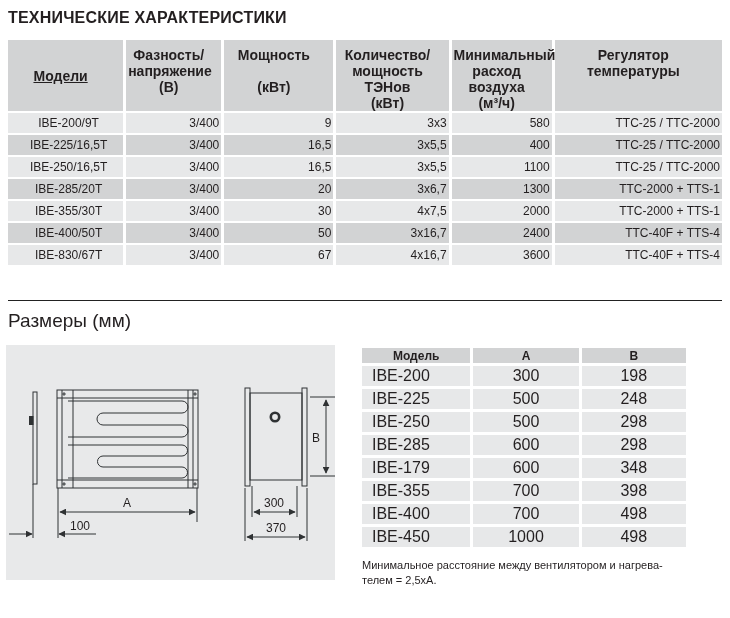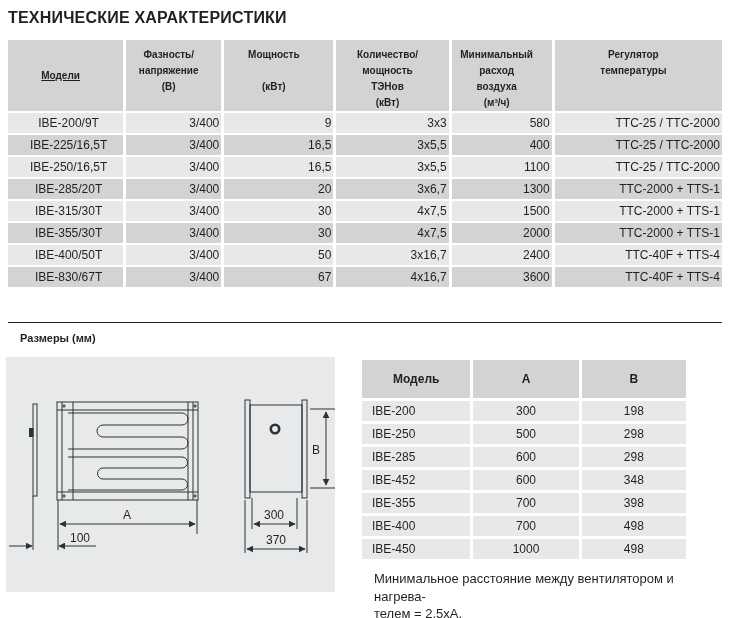--- a/index.html
+++ b/index.html
@@ -10,49 +10,49 @@
     --text:#231f20;
     --line:#2f3234;
   }
   *{box-sizing:border-box;}
   body{
     margin:0;background:#ffffff;width:730px;height:618px;overflow:hidden;
     font-family:"Liberation Sans","DejaVu Sans",sans-serif;color:var(--text);
   }
   .page{padding:6px 8px 0 8px;width:730px;}
   h1.title{font-size:16px;font-weight:700;margin:3px 0 11px 0;letter-spacing:.2px;}
-  h2.section-title{font-size:11px;font-weight:700;margin:9px 0 13px 12px;}
+  h2.section-title{font-size:19px;font-weight:400;margin:9px 0 13px 0;}
 
   table{border-collapse:separate;border-spacing:3px 2px;table-layout:fixed;}
   table.spec{margin-left:-3px;width:720px;}
   table.spec th{
-    background:var(--header_bg);font-size:10px;font-weight:700;line-height:16px;
+    background:var(--header_bg);font-size:14px;font-weight:700;line-height:16px;
     white-space:pre-line;vertical-align:top;padding:7px 12px 0 2px;height:70px;text-align:center;
   }
   table.spec th.model-col{vertical-align:middle;padding-top:0;text-decoration:underline;}
   table.spec td{font-size:12px;height:20px;padding:0 2px;text-align:right;overflow:hidden;}
   table.spec td:first-child{text-align:center;padding-left:8px;}
   table.spec tbody tr:nth-child(odd) td{background:var(--row_light);}
   table.spec tbody tr:nth-child(even) td{background:var(--row_dark);}
 
   hr.divider{border:0;border-top:1.5px solid #222;margin:33px 0 0 0;width:714px;}
 
   .dims-row{display:flex;align-items:flex-start;}
   .panel{width:329px;height:235px;background:var(--panel_bg);flex:0 0 auto;margin-left:-2px;}
   .dims-right{margin-left:27px;width:331px;}
 
   table.dim{border-spacing:3px 3px;width:330px;margin-left:-3px;}
   table.dim th{
-    background:var(--header_bg);font-size:12px;font-weight:700;height:38px;
+    background:var(--header_bg);font-size:12px;font-weight:700;height:15px;
     text-align:center;padding:0 2px;vertical-align:middle;
   }
-  table.dim td{background:var(--row_light);font-size:12px;height:20px;text-align:center;padding:0 2px;}
+  table.dim td{background:var(--row_light);font-size:16px;height:20px;text-align:center;padding:0 2px;}
   table.dim td:first-child{text-align:left;padding-left:10px;}
 
-  p.note{font-size:13px;line-height:1.35;margin:8px 0 0 12px;white-space:pre-line;}
+  p.note{font-size:11px;line-height:1.35;margin:8px 0 0 0;white-space:pre-line;}
 
   svg.drawing{display:block;}
   svg.drawing path,svg.drawing line,svg.drawing rect.outline,svg.drawing circle{
     stroke:var(--line);stroke-width:1;fill:none;
   }
   svg.drawing text{font-family:"Liberation Sans","DejaVu Sans",sans-serif;font-size:12px;fill:var(--text);stroke:none;}
   svg.drawing .fillbody{fill:#ecedee;}
   svg.drawing .solid{fill:var(--line);stroke:none;}
 </style>
 </head>
@@ -119,28 +119,20 @@
         </tr>
         <tr>
           <td>IBE-285/20T</td>
           <td>3/400</td>
           <td>20</td>
           <td>3x6,7</td>
           <td>1300</td>
           <td>TTC-2000 + TTS-1</td>
         </tr>
         <tr>
-          <td>IBE-315/30T</td>
-          <td>3/400</td>
-          <td>30</td>
-          <td>4x7,5</td>
-          <td>1500</td>
-          <td>TTC-2000 + TTS-1</td>
-        </tr>
-        <tr>
           <td>IBE-355/30T</td>
           <td>3/400</td>
           <td>30</td>
           <td>4x7,5</td>
           <td>2000</td>
           <td>TTC-2000 + TTS-1</td>
         </tr>
         <tr>
           <td>IBE-400/50T</td>
           <td>3/400</td>
@@ -242,31 +234,36 @@
             <th>B</th>
           </tr>
         </thead>
         <tbody>
             <tr>
               <td>IBE-200</td>
               <td>300</td>
               <td>198</td>
             </tr>
             <tr>
+              <td>IBE-225</td>
+              <td>500</td>
+              <td>248</td>
+            </tr>
+            <tr>
               <td>IBE-250</td>
               <td>500</td>
               <td>298</td>
             </tr>
             <tr>
               <td>IBE-285</td>
               <td>600</td>
               <td>298</td>
             </tr>
             <tr>
-              <td>IBE-452</td>
+              <td>IBE-179</td>
               <td>600</td>
               <td>348</td>
             </tr>
             <tr>
               <td>IBE-355</td>
               <td>700</td>
               <td>398</td>
             </tr>
             <tr>
               <td>IBE-400</td>

